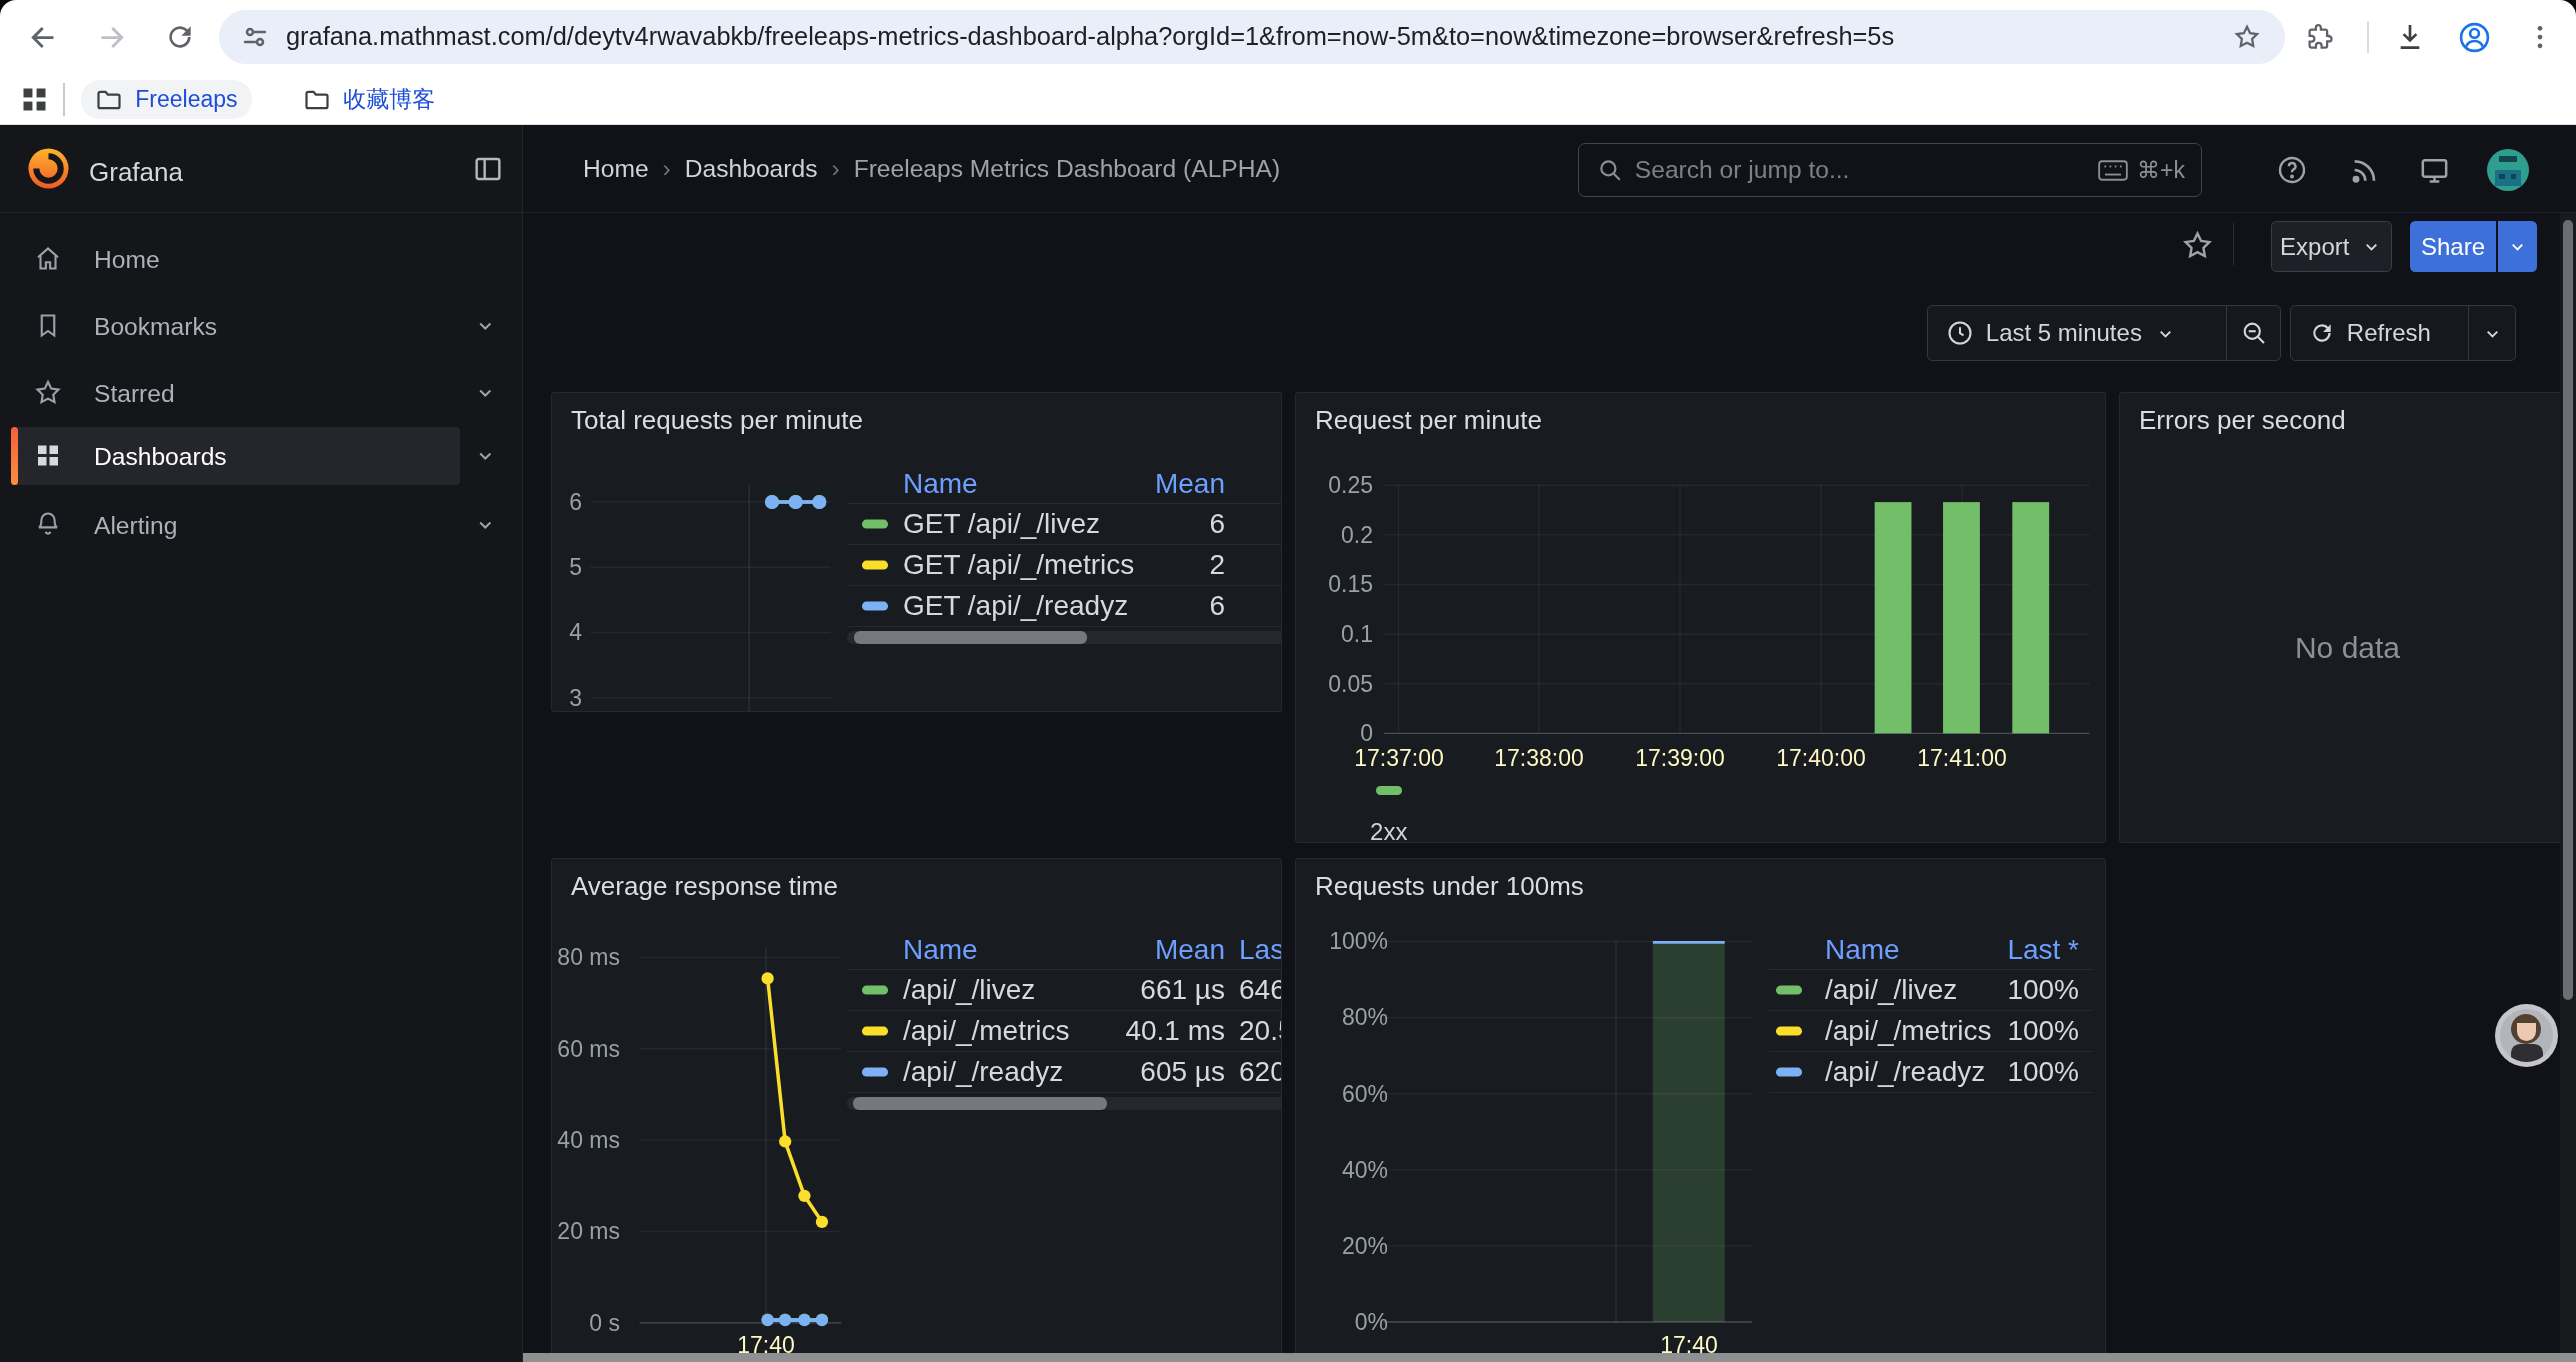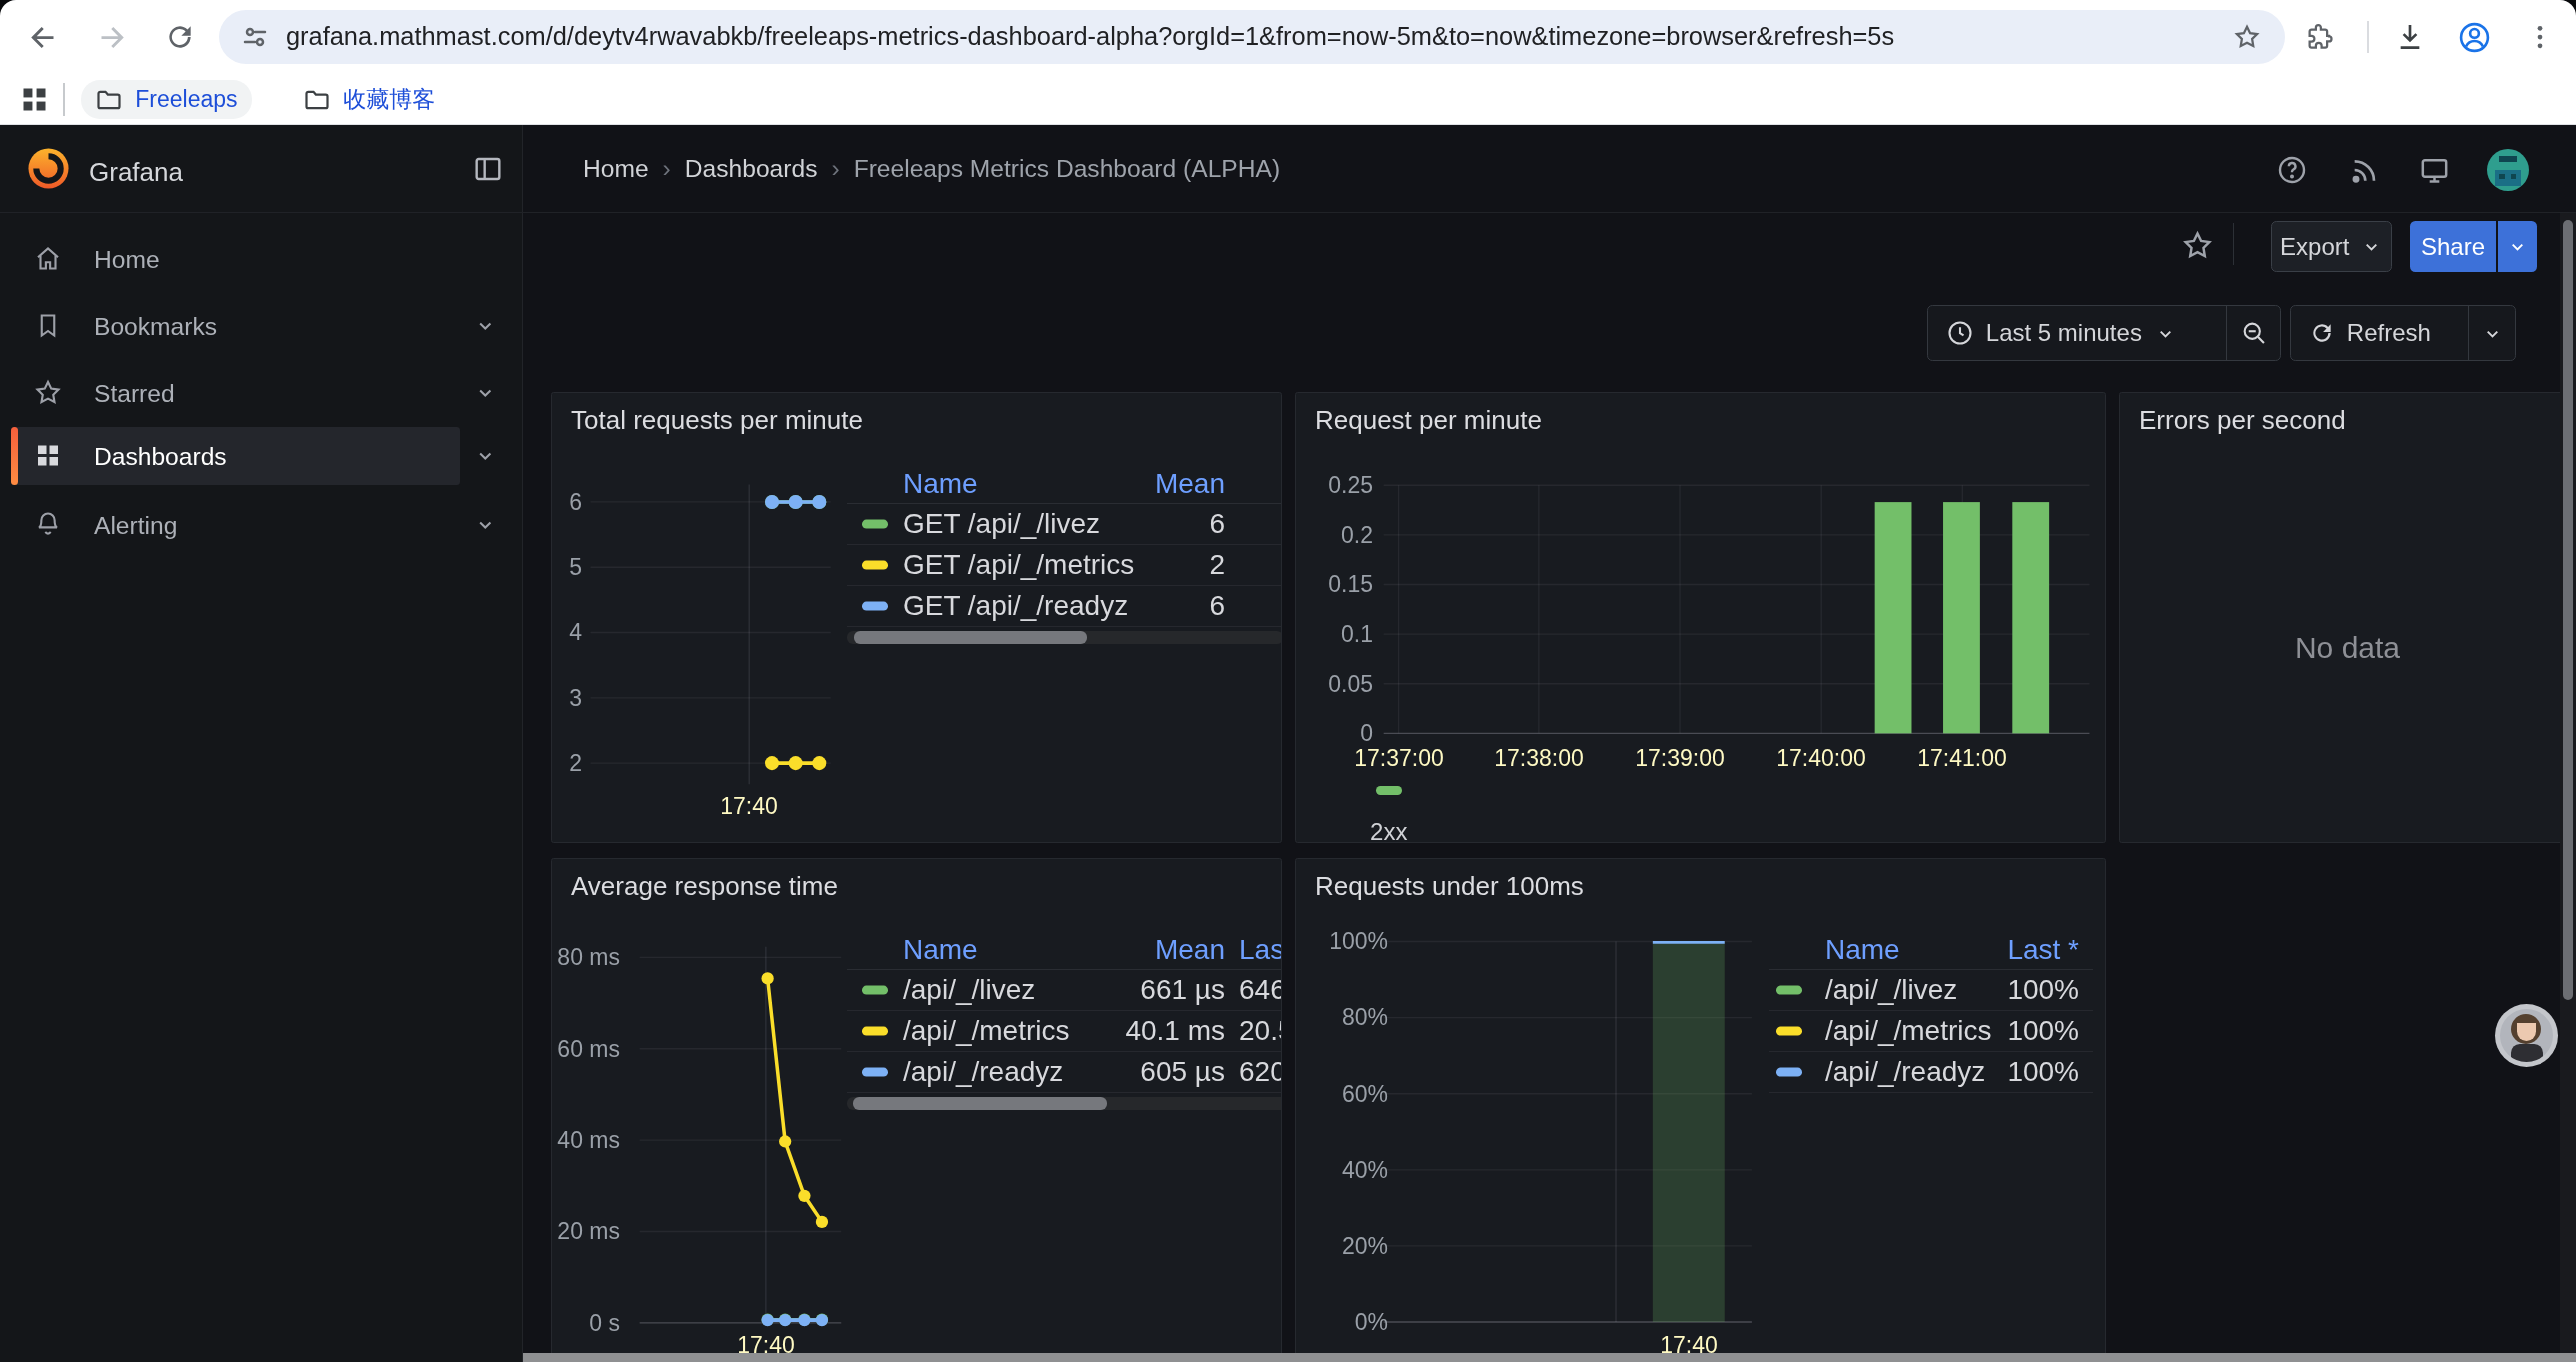--- a/index.html
+++ b/index.html
@@ -247,20 +247,40 @@
     </div>
 
     <div class="abs" id="breadcrumb" style="left:583px;top:0;height:88px;display:flex;align-items:center;">
         <span class="crumb">Home</span>
         <span class="crumbsep">›</span>
         <span class="crumb">Dashboards</span>
         <span class="crumbsep">›</span>
         <span class="crumb dim">Freeleaps Metrics Dashboard (ALPHA)</span>
       </div>
 
+    <div class="abs searchbox">
+      <span style="margin-left:17.5px;display:flex;">
+        <svg width="26" height="26" viewBox="0 0 24 24" fill="none" stroke="#8a8e96" stroke-width="2">
+            <circle cx="10.5" cy="10.5" r="6.5"></circle>
+            <line x1="15.5" y1="15.5" x2="21" y2="21"></line>
+          </svg>
+      </span>
+      <span class="ph">Search or jump to...</span>
+      <span class="shortcut">
+        <svg width="30" height="23" viewBox="0 0 26 18" fill="none" stroke="#8a9097" stroke-width="1.6">
+            <rect x="1" y="1" width="24" height="16" rx="2.5"></rect>
+            <line x1="6" y1="12.5" x2="20" y2="12.5"></line>
+            <line x1="5.5" y1="5.5" x2="7" y2="5.5"></line>
+            <line x1="10" y1="5.5" x2="11.5" y2="5.5"></line>
+            <line x1="14.5" y1="5.5" x2="16" y2="5.5"></line>
+            <line x1="19" y1="5.5" x2="20.5" y2="5.5"></line>
+          </svg>
+        <span>⌘+k</span>
+      </span>
+    </div>
 
     <div class="abs gico" style="left:2276px;top:29px;">
       <svg width="32" height="32" viewBox="0 0 24 24" fill="none" stroke="currentColor" stroke-width="1.8">
           <circle cx="12" cy="12" r="9"></circle>
           <path d="M9.6 9.2a2.5 2.5 0 1 1 3.6 2.3c-.8.4-1.2.9-1.2 1.8v.4"></path>
           <circle cx="12" cy="16.8" r="0.6" fill="currentColor"></circle>
         </svg>
     </div>
     <div class="abs gico" style="left:2348px;top:29px;">
       <svg width="32" height="32" viewBox="0 0 24 24" fill="none" stroke="currentColor" stroke-width="2">
@@ -332,21 +352,21 @@
         <span style="font-size:24px;font-weight:500;">Refresh</span>
       </div>
       <div class="pg-div"></div>
       <div style="width:46px;display:flex;align-items:center;justify-content:center;">
         <svg width="23" height="23" viewBox="0 0 24 24" fill="none" stroke="#d5d6da" stroke-width="2">
             <path d="M7 10l5 5 5-5"></path>
           </svg>
       </div>
     </div>
 
-    <div class="abs panel" id="p1" style="left:551px;top:267px;width:731px;height:451px;padding-left:26px;">
+    <div class="abs panel" id="p1" style="left:551px;top:267px;width:731px;height:320px;padding-left:26px;">
       <div class="ptitle">Total requests per minute</div>
     <svg width="731" height="451" style="position: absolute; left: 0px; top: 0px;" viewBox="0 0 834 514">
           <line x1="44" y1="124" x2="318" y2="124" stroke="rgba(204,204,220,0.08)" stroke-width="1.5"></line>
           <line x1="44" y1="198.5" x2="318" y2="198.5" stroke="rgba(204,204,220,0.08)" stroke-width="1.5"></line>
           <line x1="44" y1="273" x2="318" y2="273" stroke="rgba(204,204,220,0.08)" stroke-width="1.5"></line>
           <line x1="44" y1="347.5" x2="318" y2="347.5" stroke="rgba(204,204,220,0.08)" stroke-width="1.5"></line>
           <line x1="44" y1="422" x2="318" y2="422" stroke="rgba(204,204,220,0.08)" stroke-width="1.5"></line>
           <line x1="225" y1="104" x2="225" y2="446" stroke="rgba(204,204,220,0.12)" stroke-width="1.5"></line>
           <polyline points="251,124 278,124 305,124" fill="none" stroke="#73bf69" stroke-width="4"></polyline>
           <circle cx="251" cy="124" r="8" fill="#73bf69"></circle>

